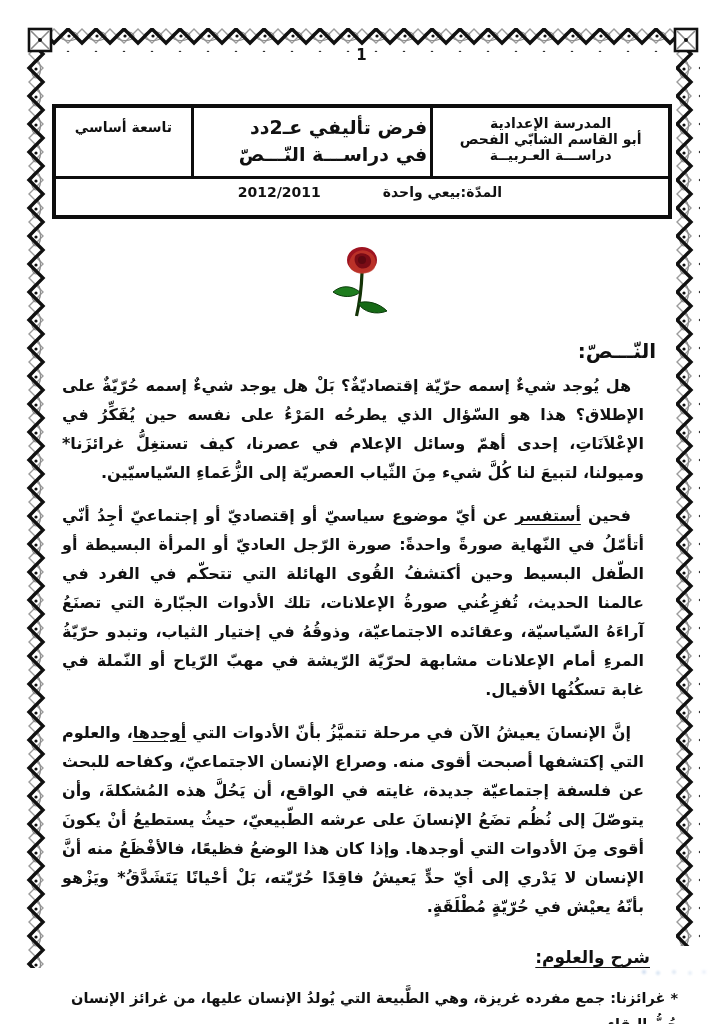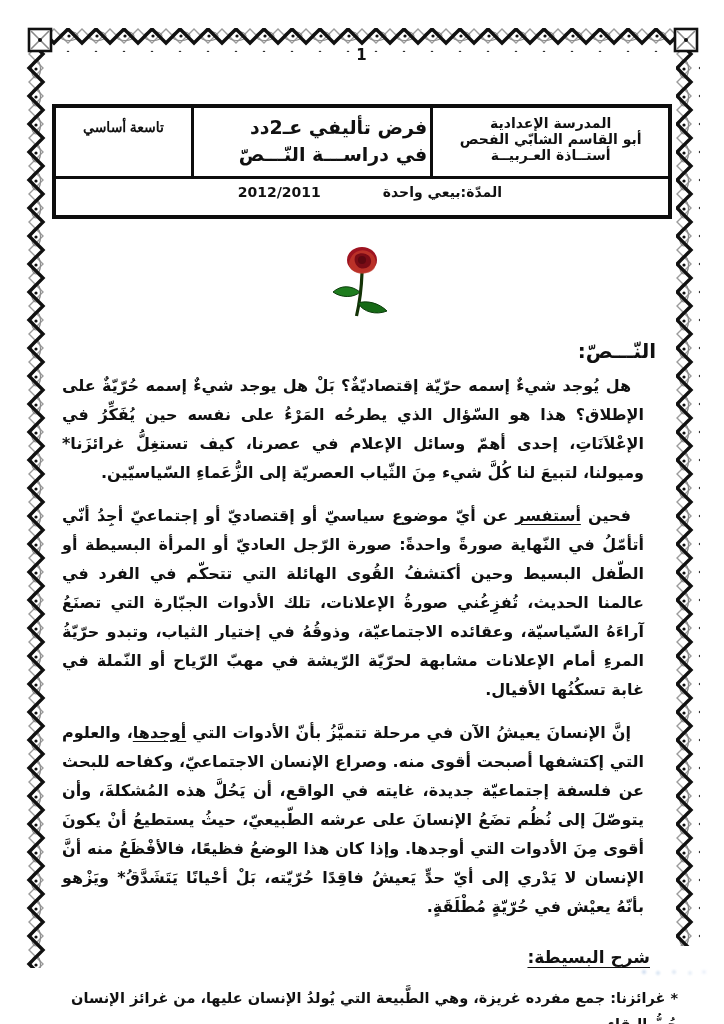--- a/index.html
+++ b/index.html
@@ -10,21 +10,21 @@
   }
   .border-svg { position:absolute; left:0; top:0; pointer-events:none; }
 
   .page-number { margin:46px 0 0 0; text-align:center; font-size:15px; letter-spacing:1px; }
 
   
   .header-table { margin:40px 52px 0 52px; border:4px solid #0d0d0d; direction:rtl; background:#fff; }
   .ht-row1 { display:flex; border-bottom:3px solid #0d0d0d; }
   .ht-school { width:35%; border-left:3px solid #0d0d0d; text-align:center; padding:7px 19px 6px; font-size:14px; line-height:16px; }
   .ht-exam   { width:41%; border-left:3px solid #0d0d0d; text-align:right; padding:6px 3px 8px; font-size:19px; line-height:27px; }
-  .ht-level  { width:24%; text-align:center; padding-top:11px; font-size:14px;font-family:Liberation Serif, serif; }
+  .ht-level  { width:24%; text-align:center; padding-top:11px; font-size:14px; }
   .ht-row2 { display:flex; direction:rtl; align-items:flex-start; padding:5px 0 15px; font-size:14px; }
   .ht-duration { margin-right:166px; }
   .ht-year { margin-right:62px; direction:ltr; unicode-bidi:embed; }
 
   
   .rose-wrap { margin-top:26px; text-align:center; height:80px; }
 
   
   .text-title { direction:rtl; margin:14px 68px 0 0; font-size:20px; }
   .paragraphs { margin:8px 80px 0 62px; direction:rtl; }
@@ -84,21 +84,21 @@
     </g>
   </svg>
 
   <div class="page-number">1</div>
 
   <div class="header-table">
     <div class="ht-row1">
       <div class="ht-school">
         <div>المدرسة الإعدادية</div>
         <div>أبو القاسم الشابّي الفحص</div>
-        <div>أستــاذة العـربيــة</div>
+        <div>دراســـة العـربيــة</div>
       </div>
       <div class="ht-exam">
         <div>فرض تأليفي عـ2دد</div>
         <div>في دراســـة النّـــصّ</div>
       </div>
       <div class="ht-level">تاسعة أساسي</div>
     </div>
     <div class="ht-row2">
       <span class="ht-duration">المدّة:بيعي واحدة</span>
       <span class="ht-year">2012/2011</span>
@@ -119,20 +119,20 @@
 
   <div class="text-title">النّـــصّ:</div>
 
   <div class="paragraphs">
       <div class="para"><span>هل يُوجد شيءٌ إسمه حرّيّة إقتصاديّةٌ؟ بَلْ هل يوجد شيءٌ إسمه حُرّيّةٌ على الإطلاق؟ هذا هو السّؤال الذي يطرحُه المَرْءُ على نفسه حين يُفَكِّرُ في الإعْلاَنَاتِ، إحدى أهمّ وسائل الإعلام في عصرنا، كيف تستغِلُّ غرائزَنا* وميولنا، لتبيعَ لنا كُلَّ شيء مِنَ الثّياب العصريّة إلى الزُّعَماءِ السّياسيّين.</span></div>
       <div class="para"><span>فحين </span><span class="u">أستفسر</span><span> عن أيّ موضوع سياسيّ أو إقتصاديّ أو إجتماعيّ أجِدُ أنّي أتأمّلُ في النّهاية صورةً واحدةً: صورة الرّجل العاديّ أو المرأة البسيطة أو الطّفل البسيط وحين أكتشفُ القُوى الهائلة التي تتحكّم في الفرد في عالمنا الحديث، تُفزِعُني صورةُ الإعلانات، تلك الأدوات الجبّارة التي تصنَعُ آراءَهُ السّياسيّة، وعقائده الاجتماعيّة، وذوقُهُ في إختيار الثياب، وتبدو حرّيّةُ المرءِ أمام الإعلانات مشابهة لحرّيّة الرّيشة في مهبّ الرّياح أو النّملة في غابة تسكُنُها الأفيال.</span></div>
       <div class="para"><span>إنَّ الإنسانَ يعيشُ الآن في مرحلة تتميَّزُ بأنّ الأدوات التي </span><span class="u">أوجدها</span><span>، والعلوم التي إكتشفها أصبحت أقوى منه. وصراع الإنسان الاجتماعيّ، وكفاحه للبحث عن فلسفة إجتماعيّة جديدة، غايته في الواقع، أن يَحُلَّ هذه المُشكلةَ، وأن يتوصّلَ إلى نُظُم تضَعُ الإنسانَ على عرشه الطّبيعيّ، حيثُ يستطيعُ أنْ يكونَ أقوى مِنَ الأدوات التي أوجدها. وإذا كان هذا الوضعُ فظيعًا، فالأفْظَعُ منه أنَّ الإنسان لا يَدْري إلى أيّ حدٍّ يَعيشُ فاقِدًا حُرّيّته، بَلْ أحْيانًا يَتَشَدَّقُ* ويَزْهو بأنّهُ يعيْش في حُرّيّةٍ مُطْلَقَةٍ.</span></div>
     </div>
 
 
-  <div class="vocab-heading">شرح البسيطة:</div>
+  <div class="vocab-heading">شرح والعلوم:</div>
   <div class="vocab-list">
       <div class="vocab-item">* غرائزنا: جمع مفرده غريزة، وهي الطَّبيعة التي يُولدُ الإنسان عليها، من غرائز الإنسان حُبُّ البقاء.</div>
     </div>
 
   <div class="watermark"></div>
 
 </div>
 
 </body></html>

